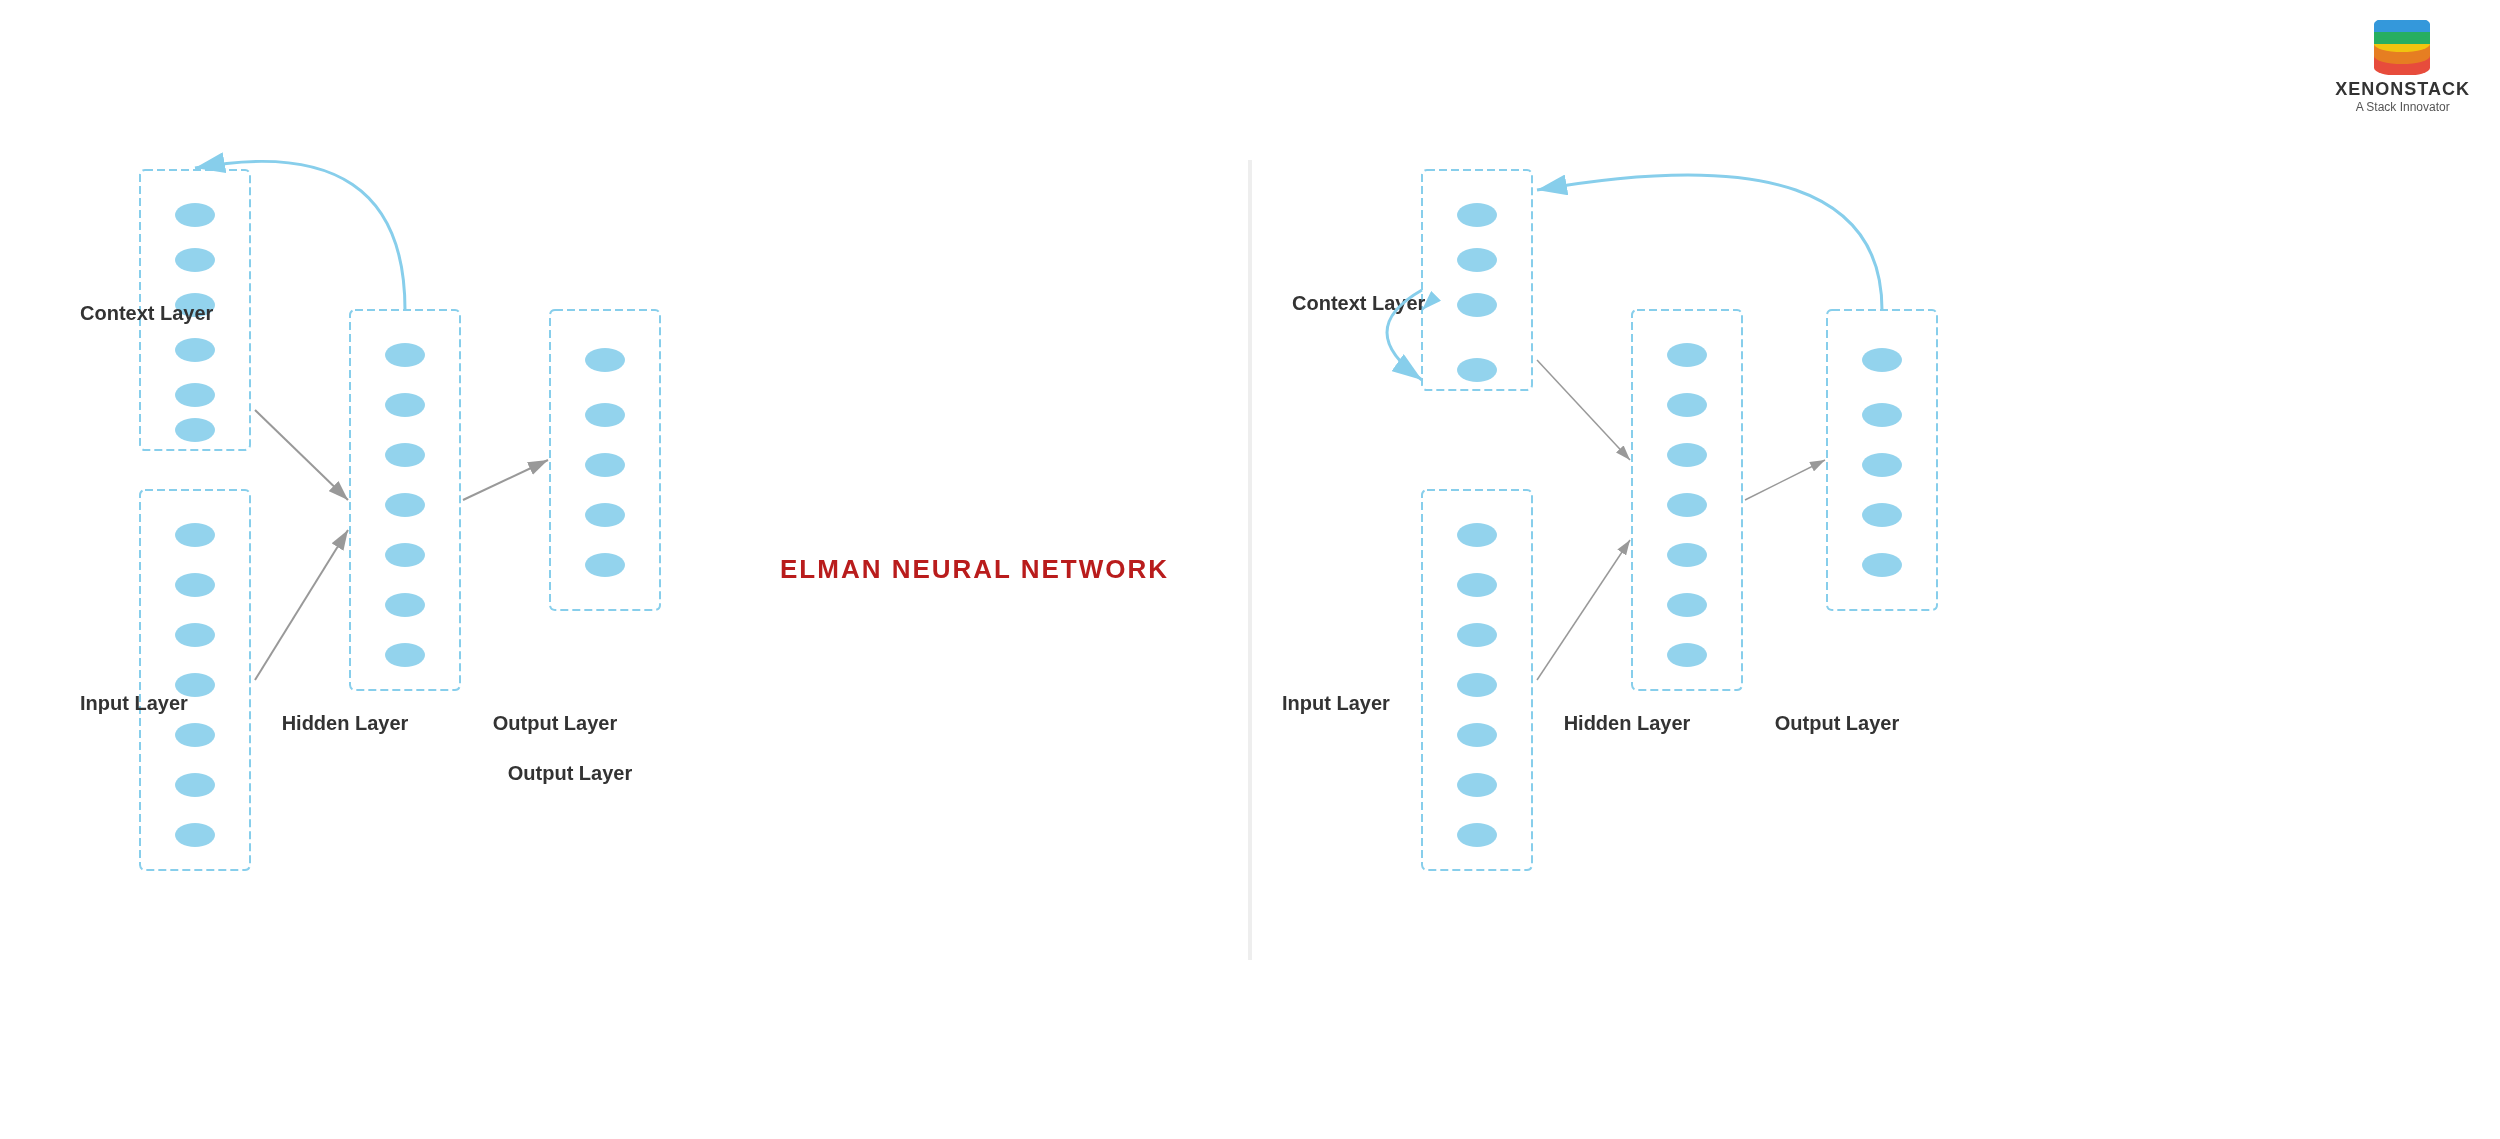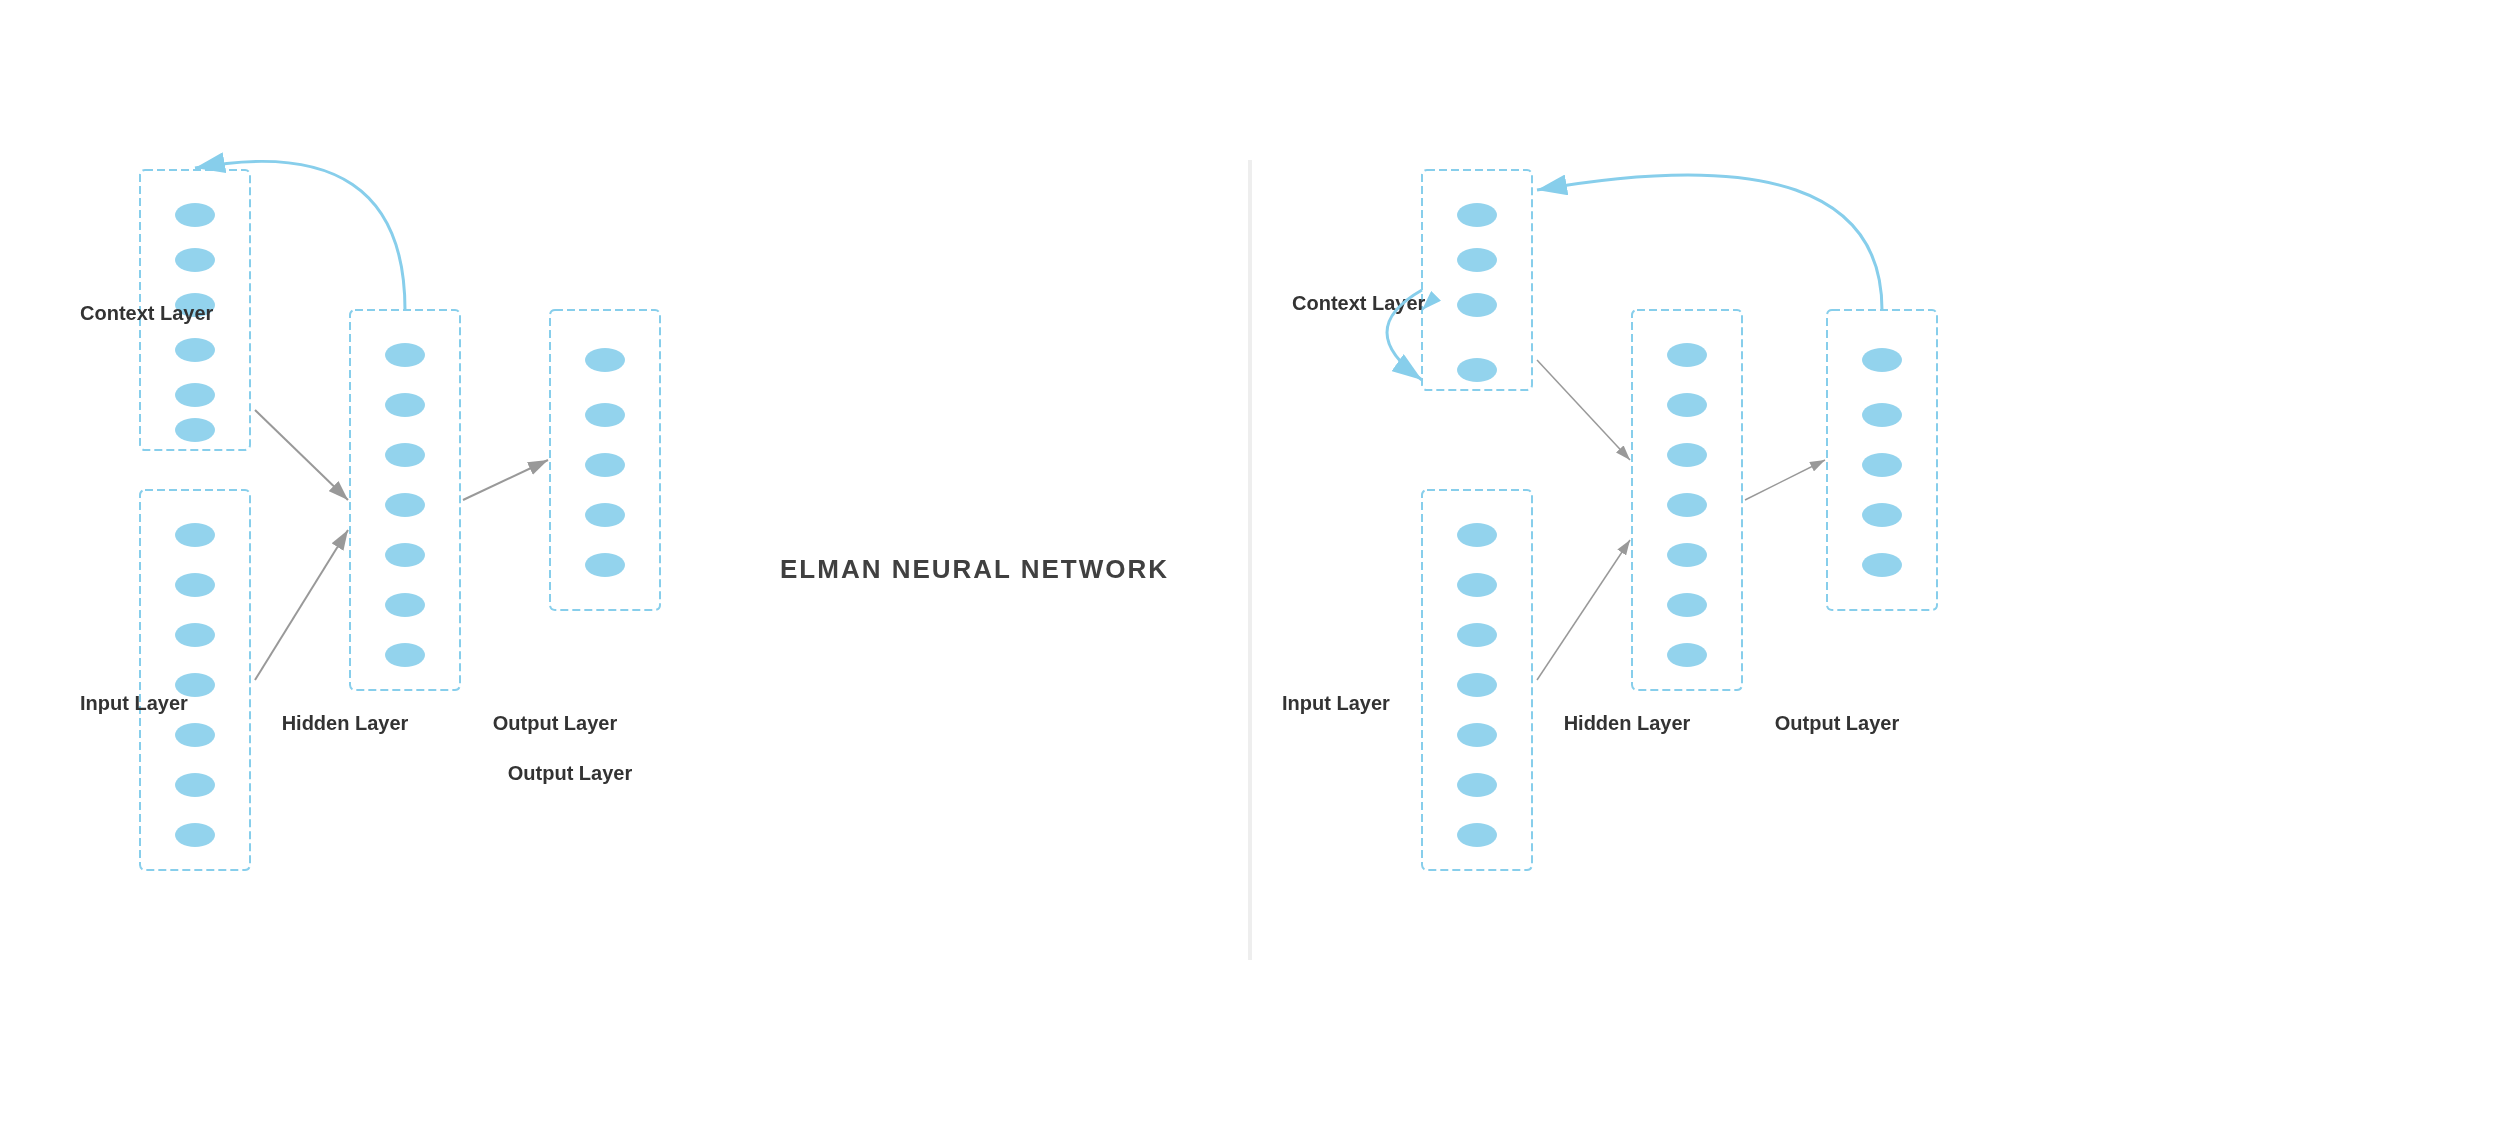--- a/index.html
+++ b/index.html
@@ -48,21 +48,21 @@
       display: flex;
       flex-direction: row;
       align-items: center;
       position: relative;
       flex: 1;
     }
 
     .diagram-title {
       font-size: 26px;
       font-weight: bold;
-      color: #404040;
+      color: #b91c1c;
       letter-spacing: 2px;
       margin-top: 20px;
     }
 
     
     .diagram-svg-container {
       position: relative;
       width: 700px;
       height: 900px;
     }
@@ -110,20 +110,36 @@
       background: #eee;
       margin: 0 20px;
       align-self: center;
     }
   </style>
 </head>
 <body>
 
 <div class="main-container">
 
+  <div class="logo">
+    <svg width="65" height="55" viewBox="0 0 65 55">
+
+      <ellipse cx="32" cy="48" rx="28" ry="8" fill="#E74C3C"></ellipse>
+      <rect x="4" y="36" width="56" height="12" fill="#E74C3C"></rect>
+      <ellipse cx="32" cy="36" rx="28" ry="8" fill="#E67E22"></ellipse>
+      <rect x="4" y="24" width="56" height="12" fill="#E67E22"></rect>
+      <ellipse cx="32" cy="24" rx="28" ry="8" fill="#F1C40F"></ellipse>
+      <rect x="4" y="12" width="56" height="12" fill="#27AE60"></rect>
+      <ellipse cx="32" cy="12" rx="28" ry="8" fill="#27AE60"></ellipse>
+      <rect x="4" y="4" width="56" height="8" fill="#3498DB"></rect>
+      <ellipse cx="32" cy="4" rx="28" ry="8" fill="#3498DB"></ellipse>
+    </svg>
+    <span class="logo-text">XENONSTACK</span>
+    <span class="logo-sub">A Stack Innovator</span>
+  </div>
 
   <div class="network-diagram">
     <div class="diagram-svg-container">
       <svg width="700" height="900" viewBox="0 0 700 900">
         <defs>
           <marker id="arrowhead" markerWidth="10" markerHeight="7" refX="10" refY="3.5" orient="auto">
             <polygon points="0 0, 10 3.5, 0 7" fill="#999"></polygon>
           </marker>
           <marker id="arrowhead-blue" markerWidth="10" markerHeight="7" refX="10" refY="3.5" orient="auto">
             <polygon points="0 0, 10 3.5, 0 7" fill="#87CEEB"></polygon>

